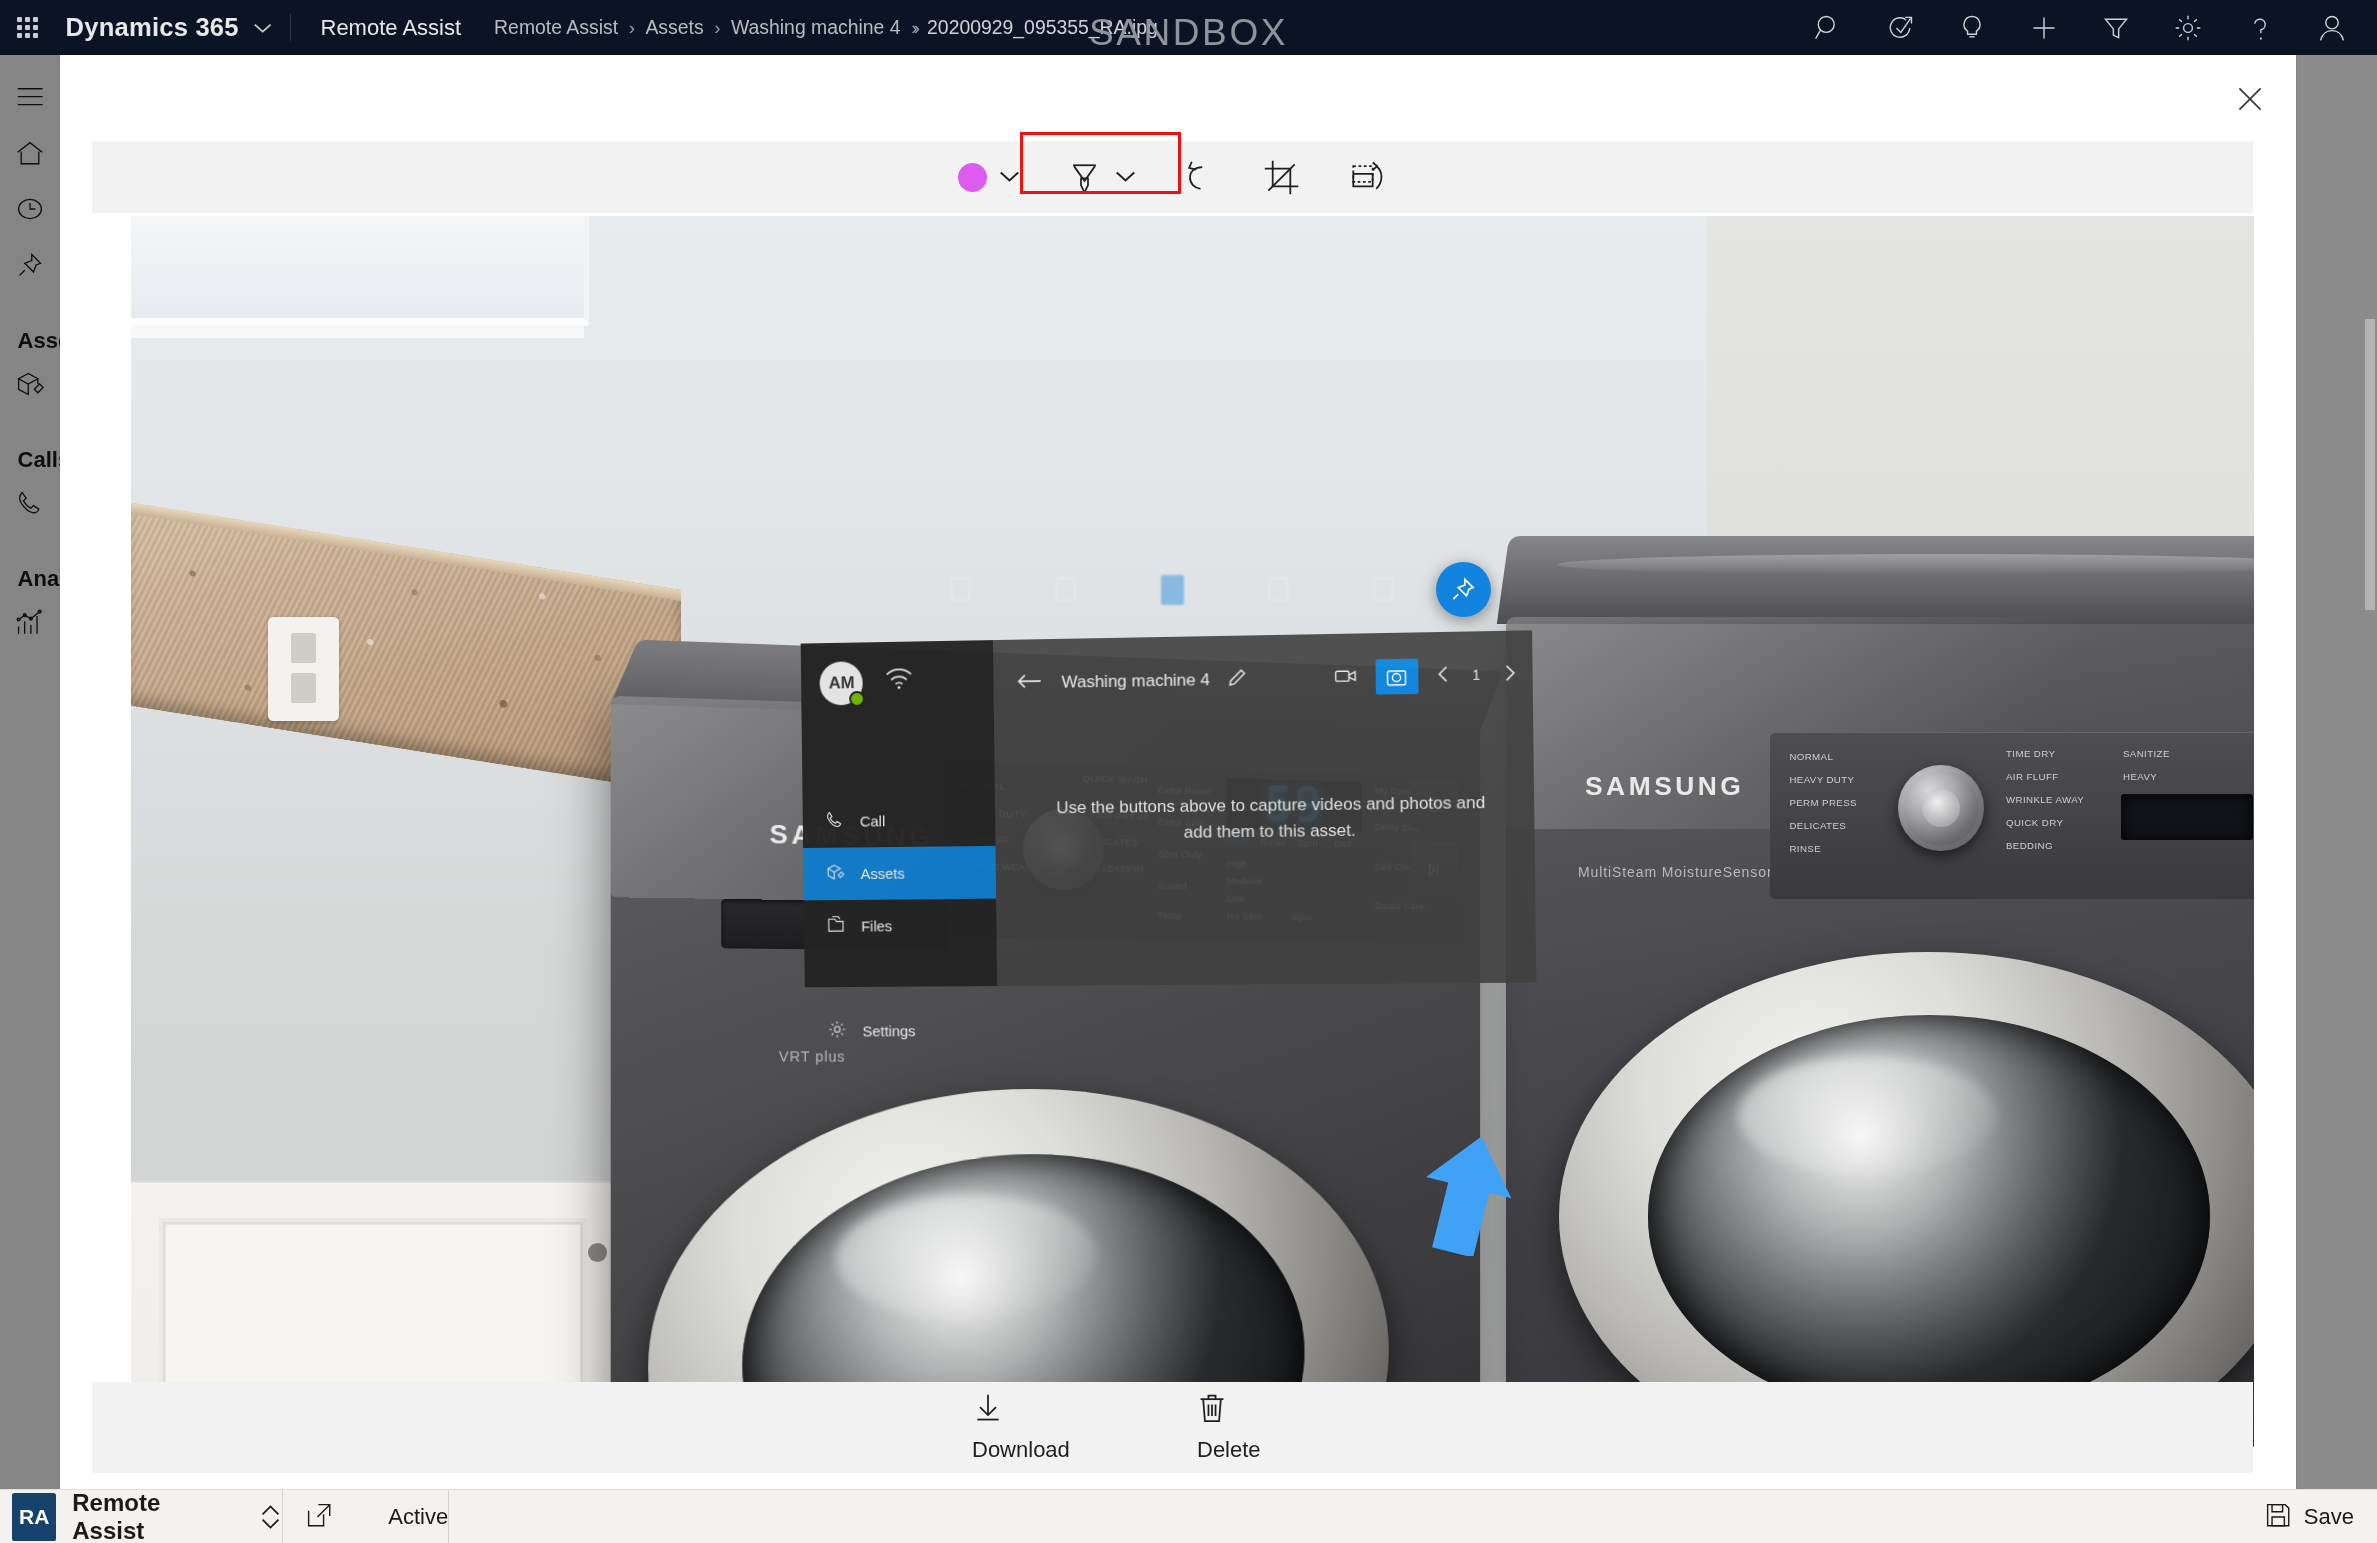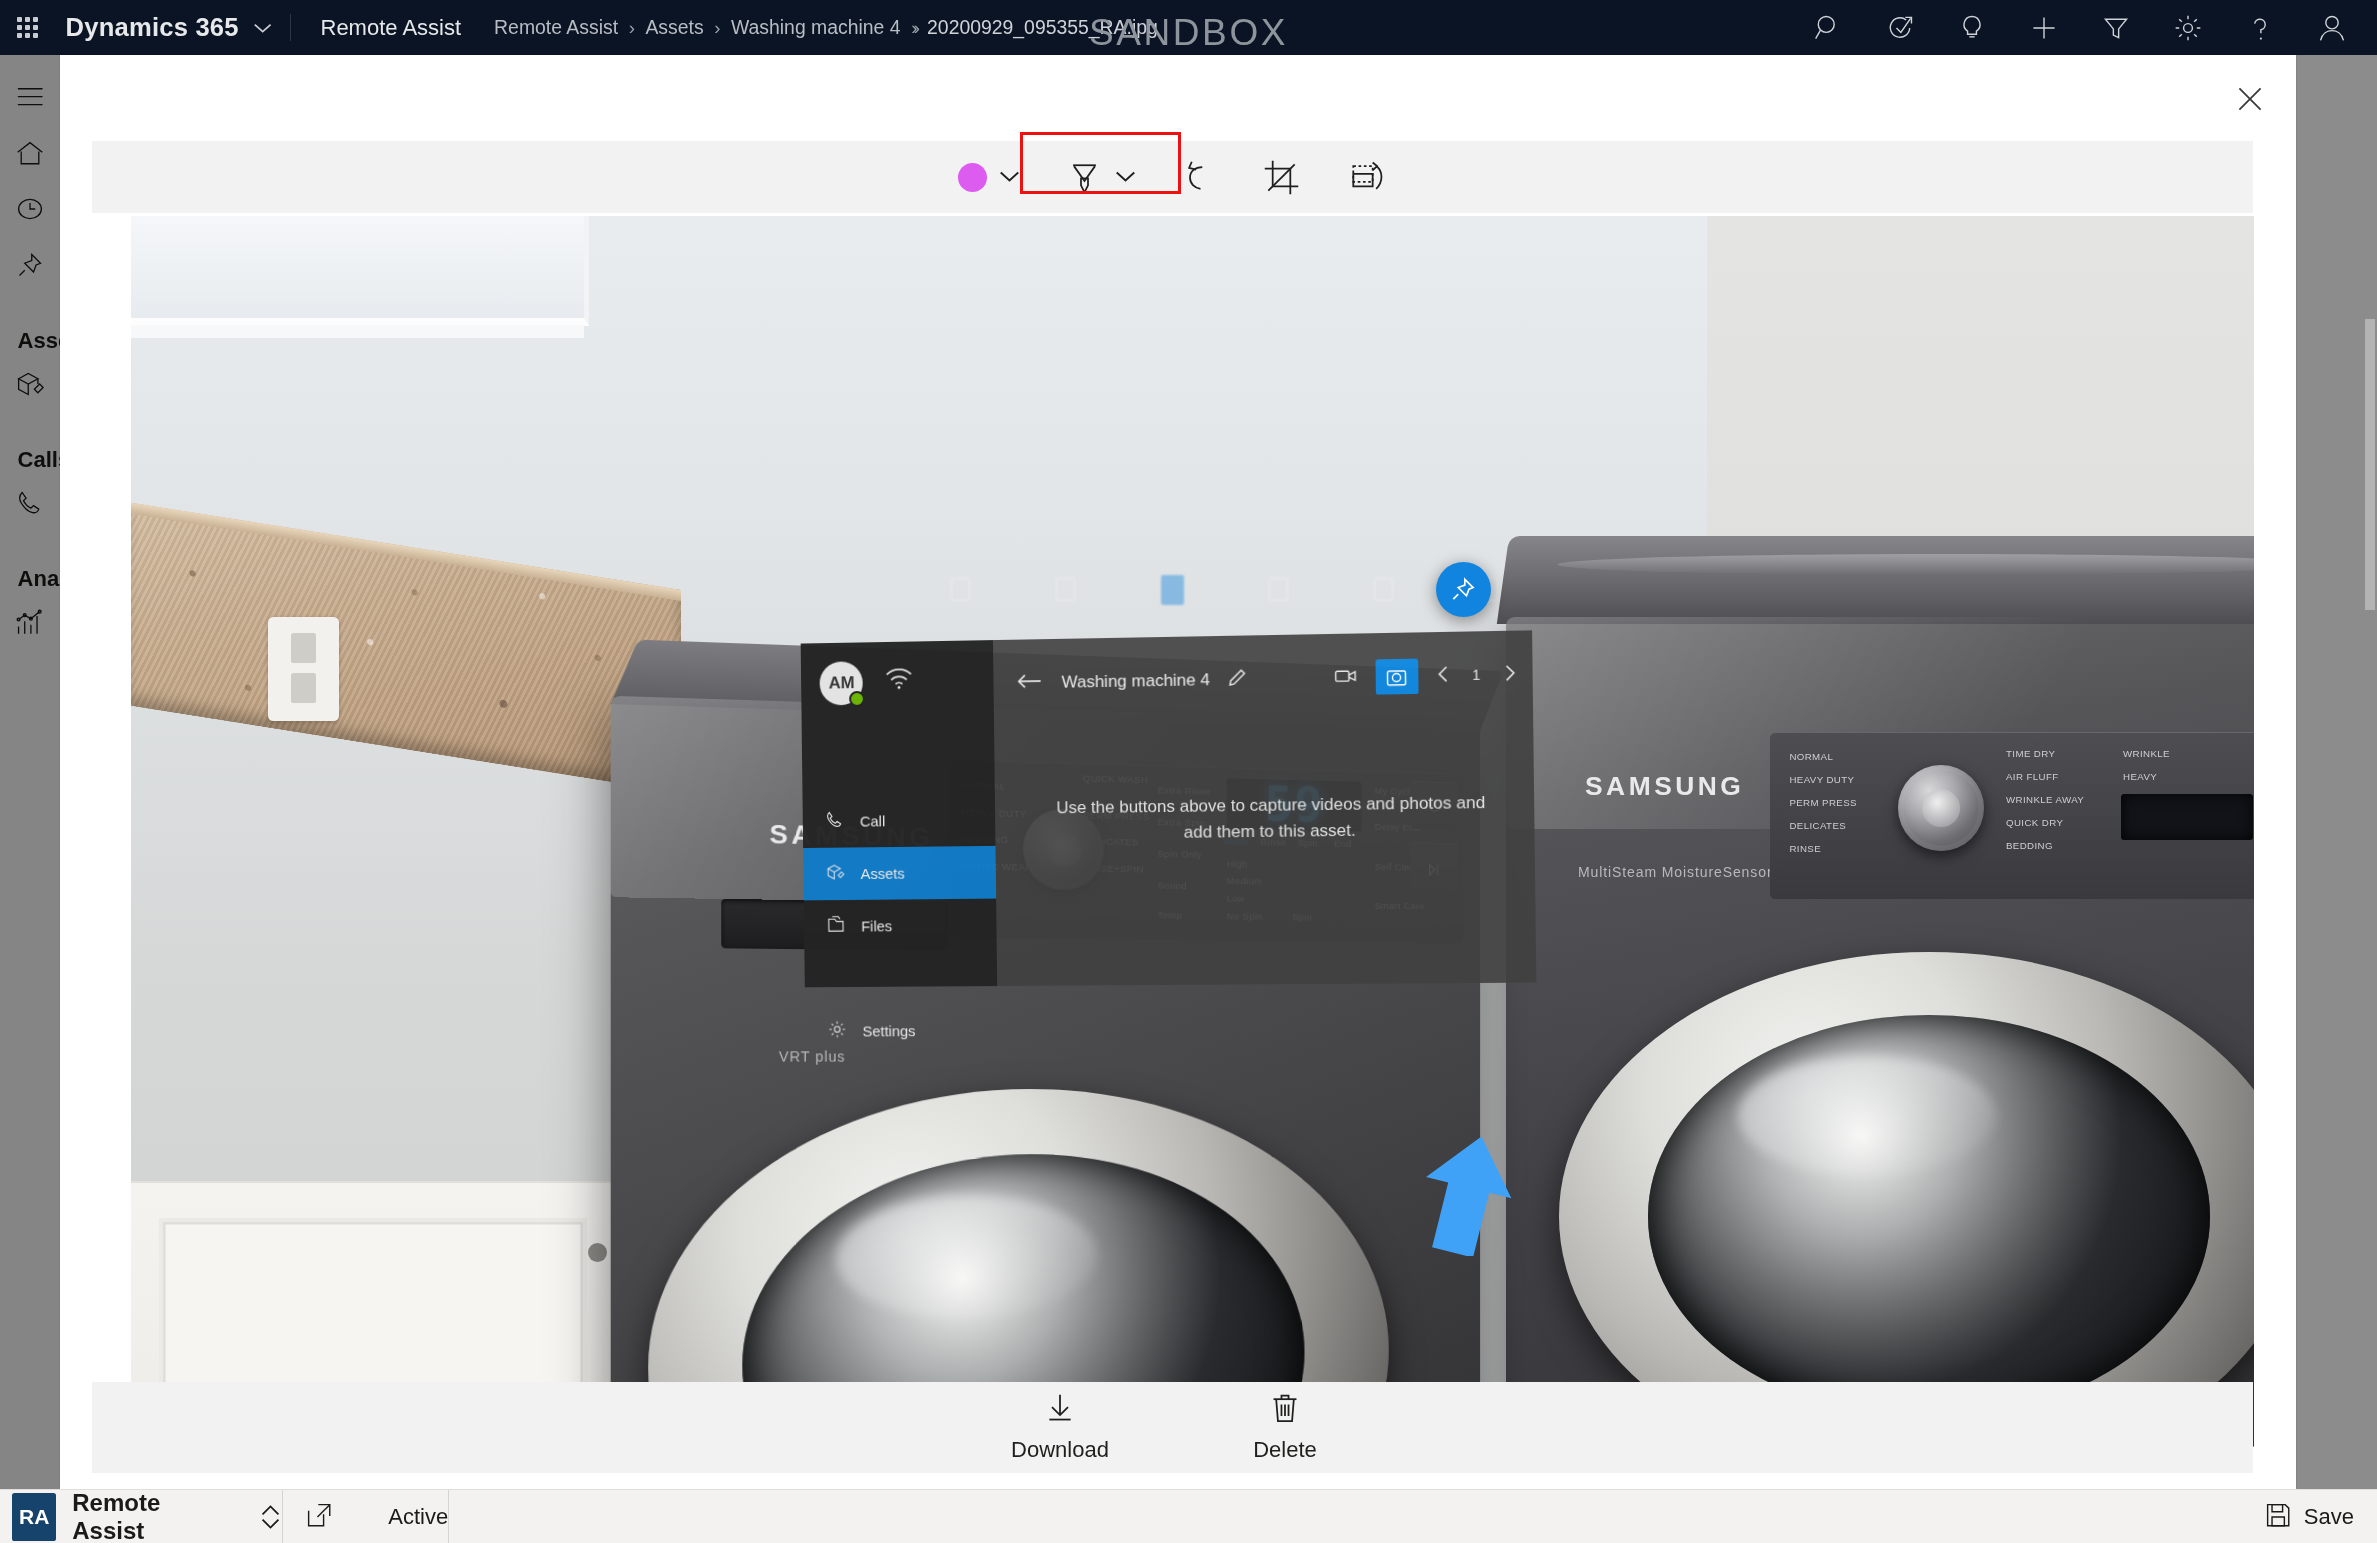--- a/index.html
+++ b/index.html
@@ -111,21 +111,21 @@
 
   .photo-wrap {
     position:absolute; left:71px; top:161px; width:2123px; height:1231px; overflow:hidden;
     background:#000;
   }
 
   .modal-footer {
     position:absolute; left:32px; bottom:19.4px; width:2161px; height:91px;
     background:#f2f2f2; display:flex; align-items:center; justify-content:center; gap:49px;
   }
-  .footer-btn { display:flex; flex-direction:column; align-items:center; width:176px; gap:7px; }
+  .footer-btn { display:flex; flex-direction:column; width:176px; gap:7px; }
   .footer-btn svg { stroke:#201f1e; fill:none; stroke-width:2; }
   .footer-btn span { font-size:22px; color:#201f1e; }
 
   
   .scene { position:absolute; inset:0; }
   .wall {
     position:absolute; inset:0;
     background:
       linear-gradient(180deg,#e9ecee 0%,#e3e6e8 22%,#dcdfe0 40%,#d6d8d8 60%,#cfd1d0 100%);
   }
@@ -576,21 +576,21 @@
             <div class="micro-label" style="left:19.4px; top:42px;">HEAVY DUTY</div>
             <div class="micro-label" style="left:19.4px; top:65px;">PERM PRESS</div>
             <div class="micro-label" style="left:19.4px; top:88px;">DELICATES</div>
             <div class="micro-label" style="left:19.4px; top:111px;">RINSE</div>
             <div class="knob" style="left:128px; top:33px; width:86px; height:86px;"></div>
             <div class="micro-label" style="left:236px; top:16px;">TIME DRY</div>
             <div class="micro-label" style="left:236px; top:39px;">AIR FLUFF</div>
             <div class="micro-label" style="left:236px; top:62px;">WRINKLE AWAY</div>
             <div class="micro-label" style="left:236px; top:85px;">QUICK DRY</div>
             <div class="micro-label" style="left:236px; top:108px;">BEDDING</div>
-            <div class="micro-label" style="left:353px; top:16px;">WRINKLE</div>
+            <div class="micro-label" style="left:353px; top:16px;">SANITIZE</div>
             <div class="micro-label" style="left:353px; top:39px;">HEAVY</div>
             <div class="lcd" style="left:351px; top:62px; width:132px; height:46px;"></div>
 
           </div>
 
           <div class="door" style="left:53px; top:335px; width:740px; height:529px;">
             <div class="door-glass"></div>
           </div>
         </div>
 

